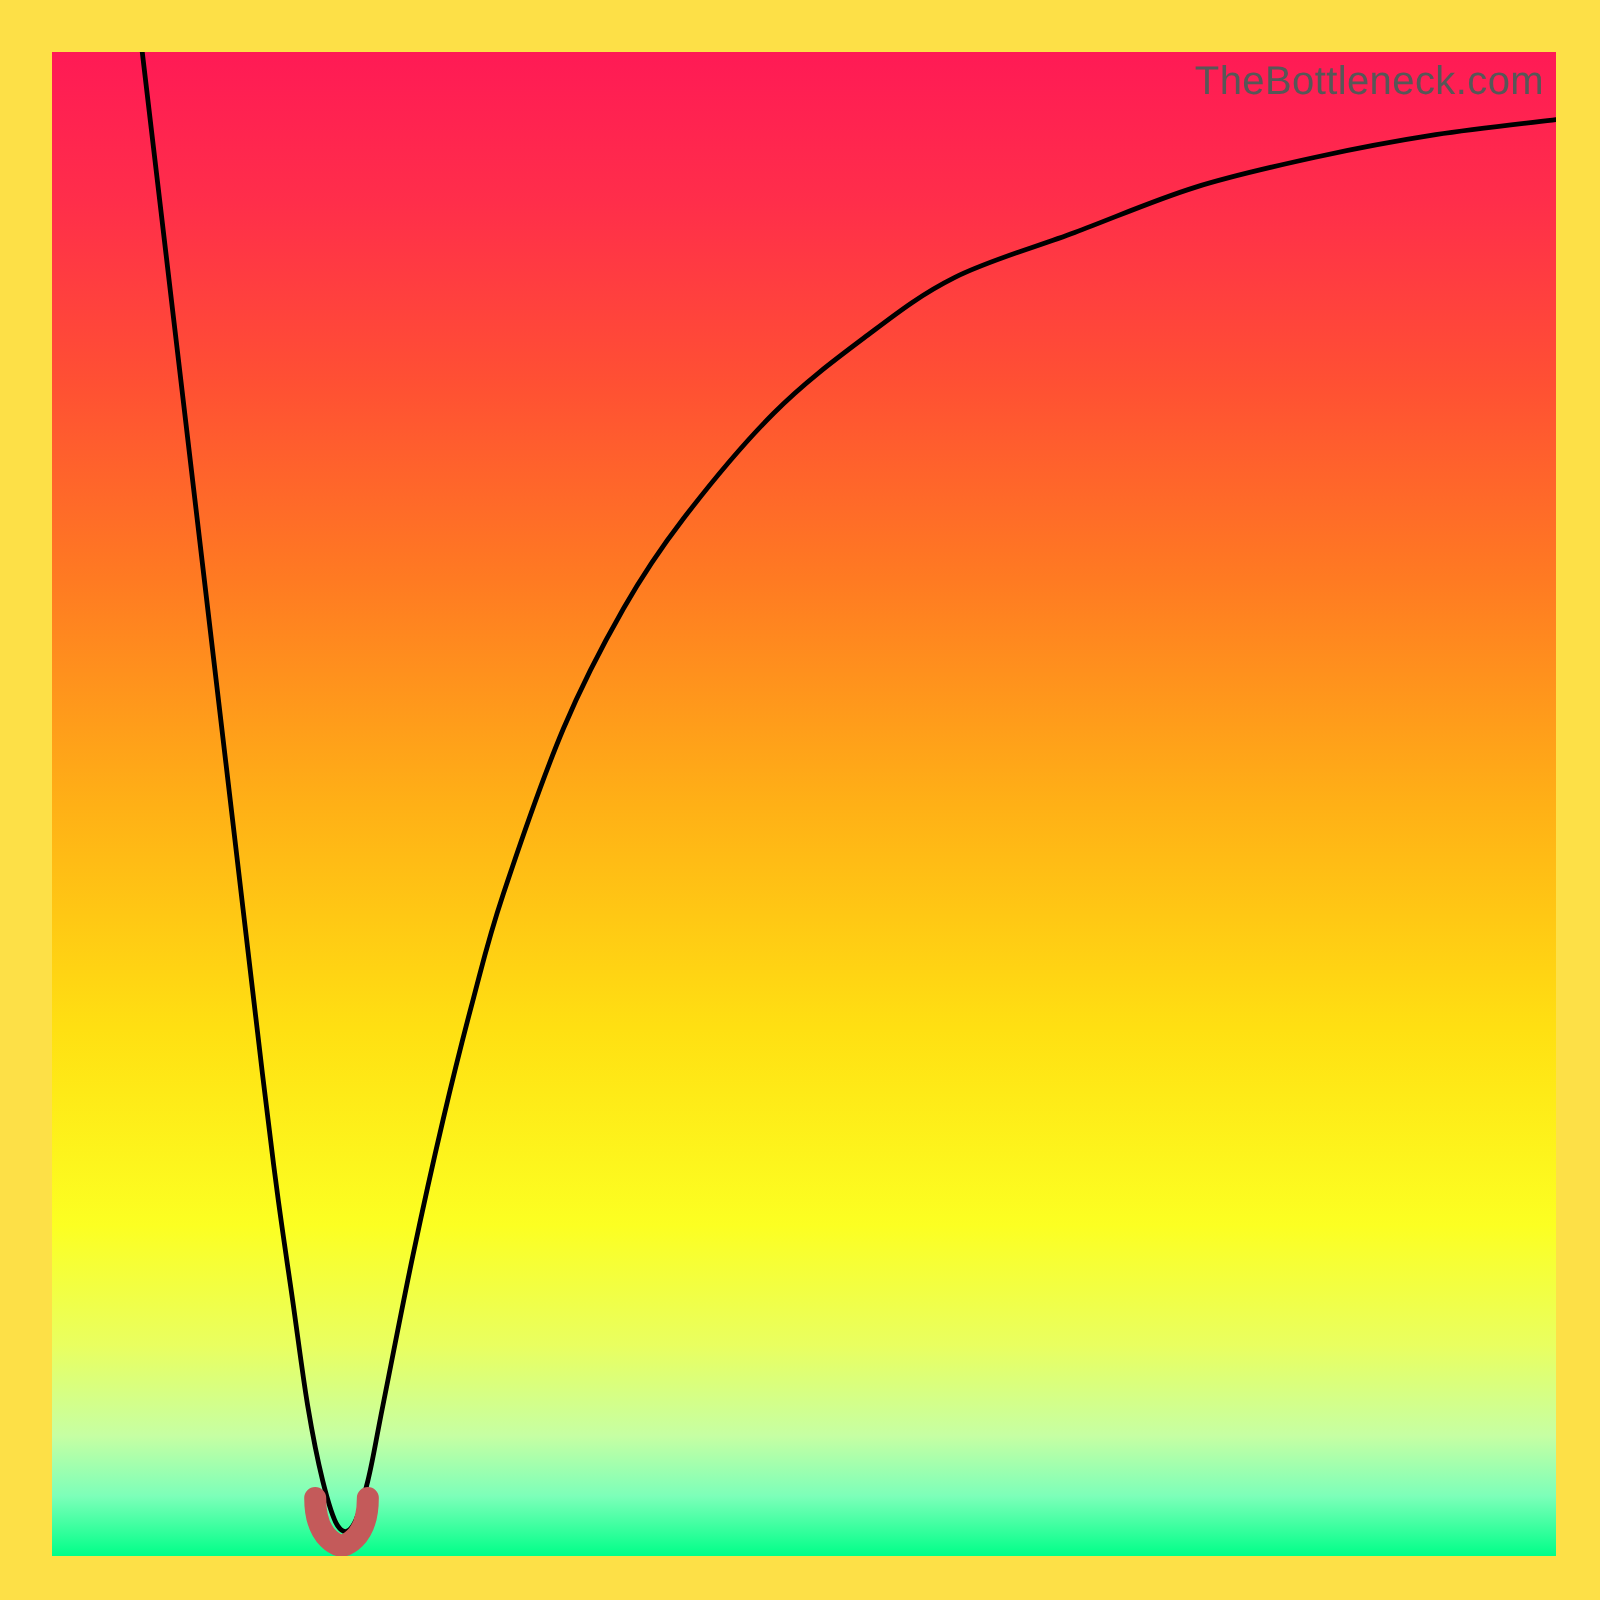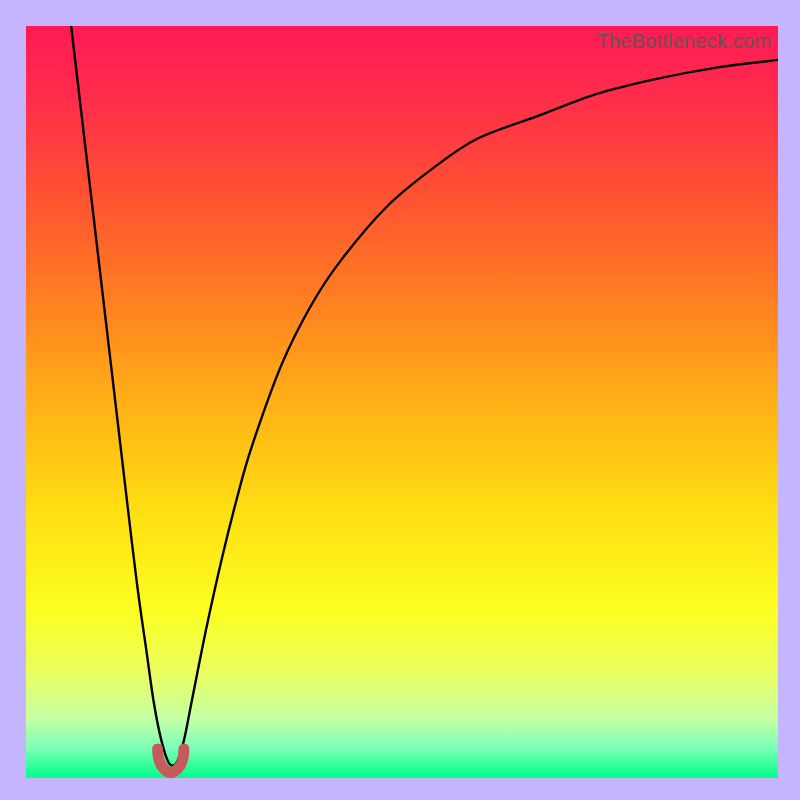--- a/index.html
+++ b/index.html
@@ -6,21 +6,21 @@
     margin: 0;
     padding: 0;
     width: 800px;
     height: 800px;
     overflow: hidden;
     font-family: Arial, Helvetica, sans-serif;
   }
   .frame {
     width: 800px;
     height: 800px;
-    background: #c4b5fd;
+    background: #fde047;
     position: relative;
   }
   .plot-area {
     position: absolute;
     left: 26px;
     top: 26px;
     width: 752px;
     height: 752px;
   }
   .bg-gradient {

